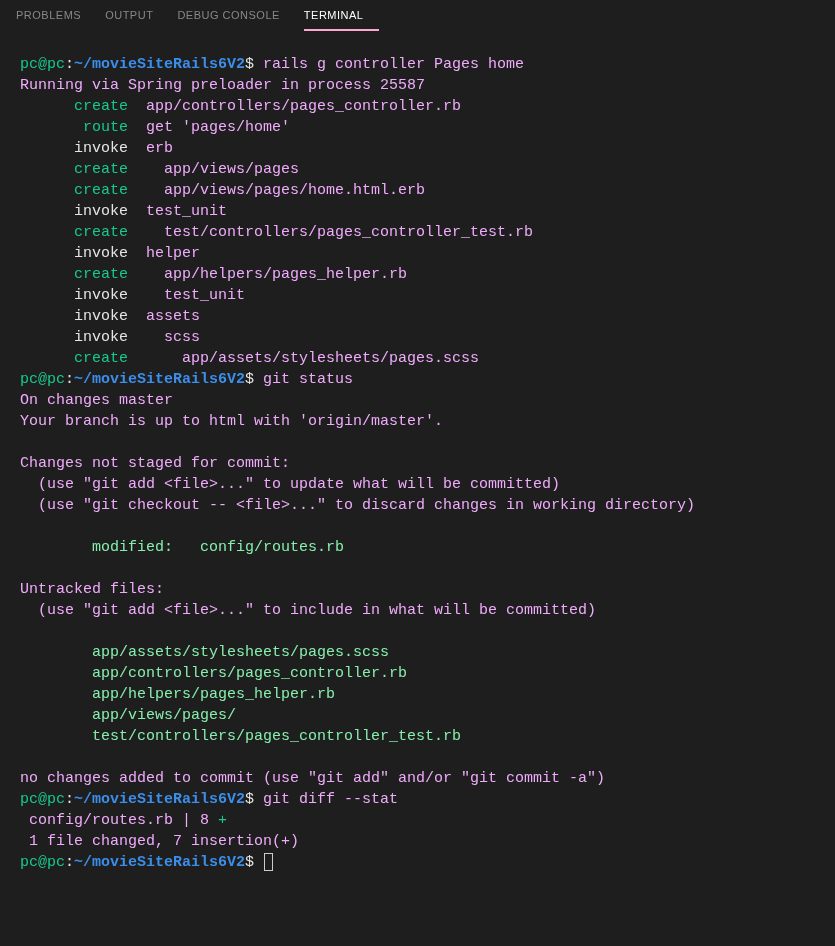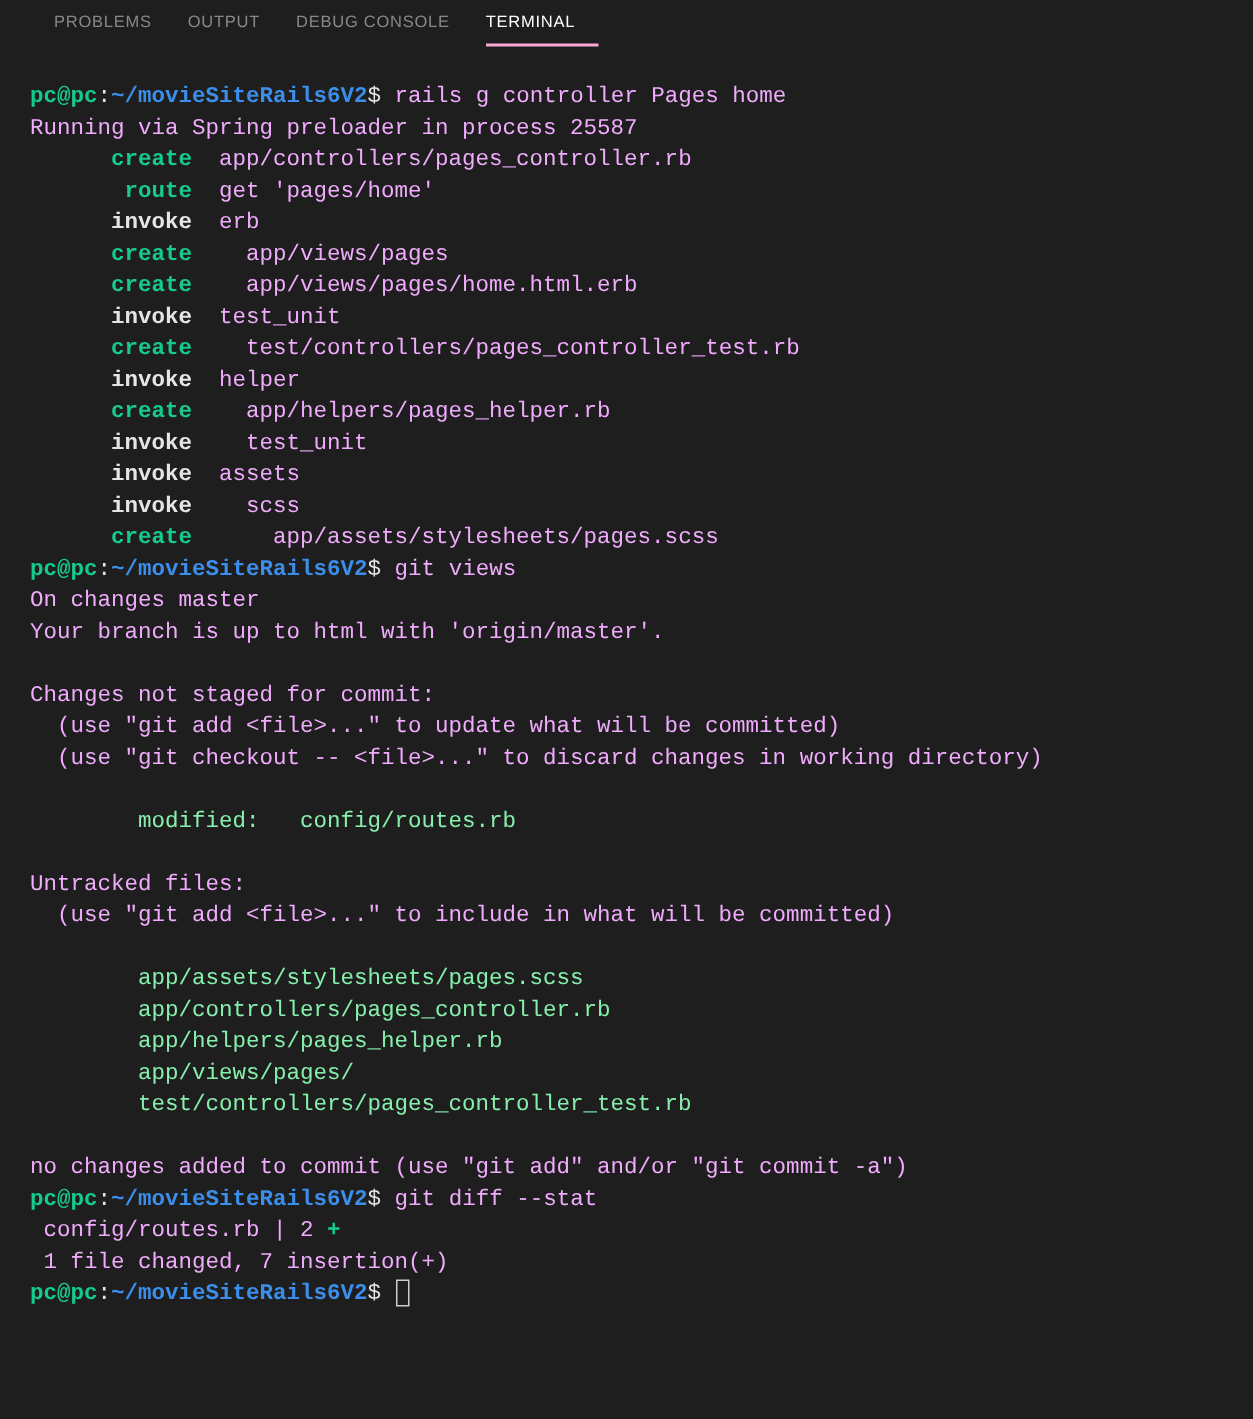--- a/index.html
+++ b/index.html
@@ -9,46 +9,46 @@
       font-family: 'Consolas', 'Monaco', 'Courier New', monospace;
       font-size: 15px;
       line-height: 1.4;
       width: 835px;
       height: 946px;
       overflow: hidden;
     }
     .tabs {
       display: flex;
       gap: 0;
-      padding: 8px 0 8px 36px;
+      padding: 8px 0 8px 16px;
       border-bottom: 1px solid transparent;
     }
     .tab {
       color: #888888;
       font-size: 11px;
       letter-spacing: 0.5px;
       padding: 0 16px 6px 0;
       margin-right: 8px;
       cursor: pointer;
       font-family: -apple-system, 'Segoe UI', sans-serif;
     }
     .tab.active {
       color: #ffffff;
       border-bottom: 2px solid #f9a8d4;
     }
     .terminal {
       padding: 14px 20px;
       white-space: pre;
       font-size: 15px;
     }
-    .green { color: #16c98d; font-weight: bold; }
+    .green { color: #16c98d; font-weight: normal; }
     .blue { color: #3b8eea; font-weight: bold; }
     .white { color: #e5e5e5; }
     .dim { color: #f0abfc; }
-    .bold { font-weight: bold; }
+    .bold { font-weight: normal; }
     .red { color: #86efac; }
     .cursor {
       display: inline-block;
       width: 9px;
       height: 18px;
       border: 1px solid #cccccc;
       vertical-align: text-bottom;
       margin-left: 1px;
     }
   </style>
@@ -70,36 +70,36 @@
 <span>      </span><span class="green bold">create</span><span class="dim">    app/views/pages</span>
 <span>      </span><span class="green bold">create</span><span class="dim">    app/views/pages/home.html.erb</span>
 <span>      </span><span class="white bold">invoke</span><span class="dim">  test_unit</span>
 <span>      </span><span class="green bold">create</span><span class="dim">    test/controllers/pages_controller_test.rb</span>
 <span>      </span><span class="white bold">invoke</span><span class="dim">  helper</span>
 <span>      </span><span class="green bold">create</span><span class="dim">    app/helpers/pages_helper.rb</span>
 <span>      </span><span class="white bold">invoke</span><span class="dim">    test_unit</span>
 <span>      </span><span class="white bold">invoke</span><span class="dim">  assets</span>
 <span>      </span><span class="white bold">invoke</span><span class="dim">    scss</span>
 <span>      </span><span class="green bold">create</span><span class="dim">      app/assets/stylesheets/pages.scss</span>
-<span class="green">pc@pc</span><span class="white">:</span><span class="blue">~/movieSiteRails6V2</span><span class="white">$ </span><span class="dim">git views</span>
+<span class="green">pc@pc</span><span class="white">:</span><span class="blue">~/movieSiteRails6V2</span><span class="white">$ </span><span class="dim">git status</span>
 <span class="dim">On changes master</span>
 <span class="dim">Your branch is up to html with 'origin/master'.</span>
 <span></span>
 <span class="dim">Changes not staged for commit:</span>
 <span class="dim">  (use "git add &lt;file&gt;..." to update what will be committed)</span>
 <span class="dim">  (use "git checkout -- &lt;file&gt;..." to discard changes in working directory)</span>
 <span></span>
 <span>        </span><span class="red">modified:   config/routes.rb</span>
 <span></span>
 <span class="dim">Untracked files:</span>
 <span class="dim">  (use "git add &lt;file&gt;..." to include in what will be committed)</span>
 <span></span>
 <span>        </span><span class="red">app/assets/stylesheets/pages.scss</span>
 <span>        </span><span class="red">app/controllers/pages_controller.rb</span>
 <span>        </span><span class="red">app/helpers/pages_helper.rb</span>
 <span>        </span><span class="red">app/views/pages/</span>
 <span>        </span><span class="red">test/controllers/pages_controller_test.rb</span>
 <span></span>
 <span class="dim">no changes added to commit (use "git add" and/or "git commit -a")</span>
 <span class="green">pc@pc</span><span class="white">:</span><span class="blue">~/movieSiteRails6V2</span><span class="white">$ </span><span class="dim">git diff --stat</span>
-<span class="dim"> config/routes.rb | 2 </span><span class="green bold">+</span>
+<span class="dim"> config/routes.rb | 8 </span><span class="green bold">+</span>
 <span class="dim"> 1 file changed, 7 insertion(+)</span>
 <span class="green">pc@pc</span><span class="white">:</span><span class="blue">~/movieSiteRails6V2</span><span class="white">$ </span><span class="cursor"></span></div>
 
 </body></html>

